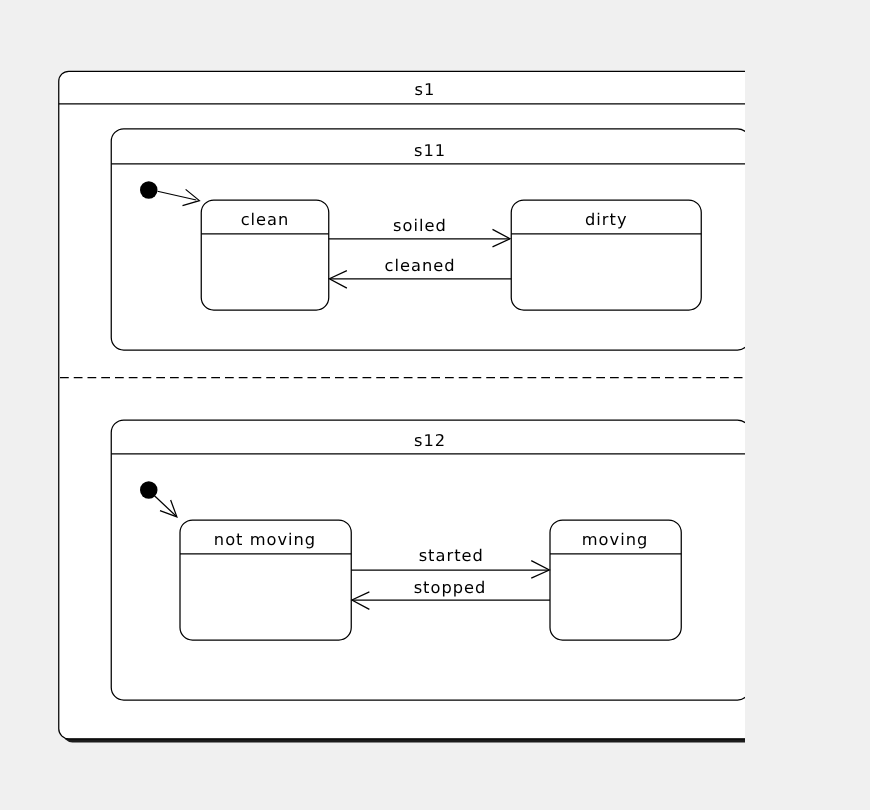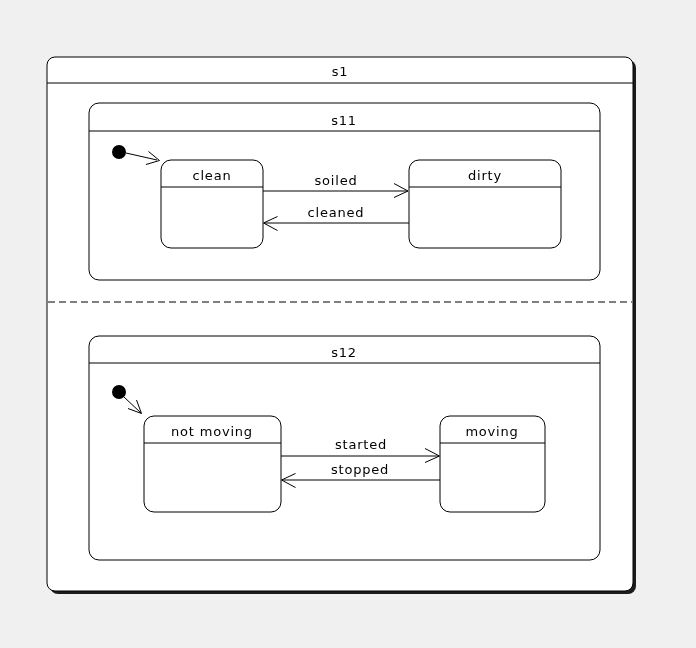--- a/index.html
+++ b/index.html
@@ -3,21 +3,21 @@
 <meta charset="utf-8">
 <style>
   html, body {
     margin: 0;
     padding: 0;
     background: #f0f0f0;
     font-family: "DejaVu Sans", sans-serif;
   }
   .stage {
     position: relative;
-    width: 696px;
+    width: 596px;
     height: 648px;
     background: #f0f0f0;
     overflow: hidden;
   }
   svg text {
     font-family: "DejaVu Sans", sans-serif;
     font-size: 13px;
     letter-spacing: 0.8px;
     fill: #000000;
   }

